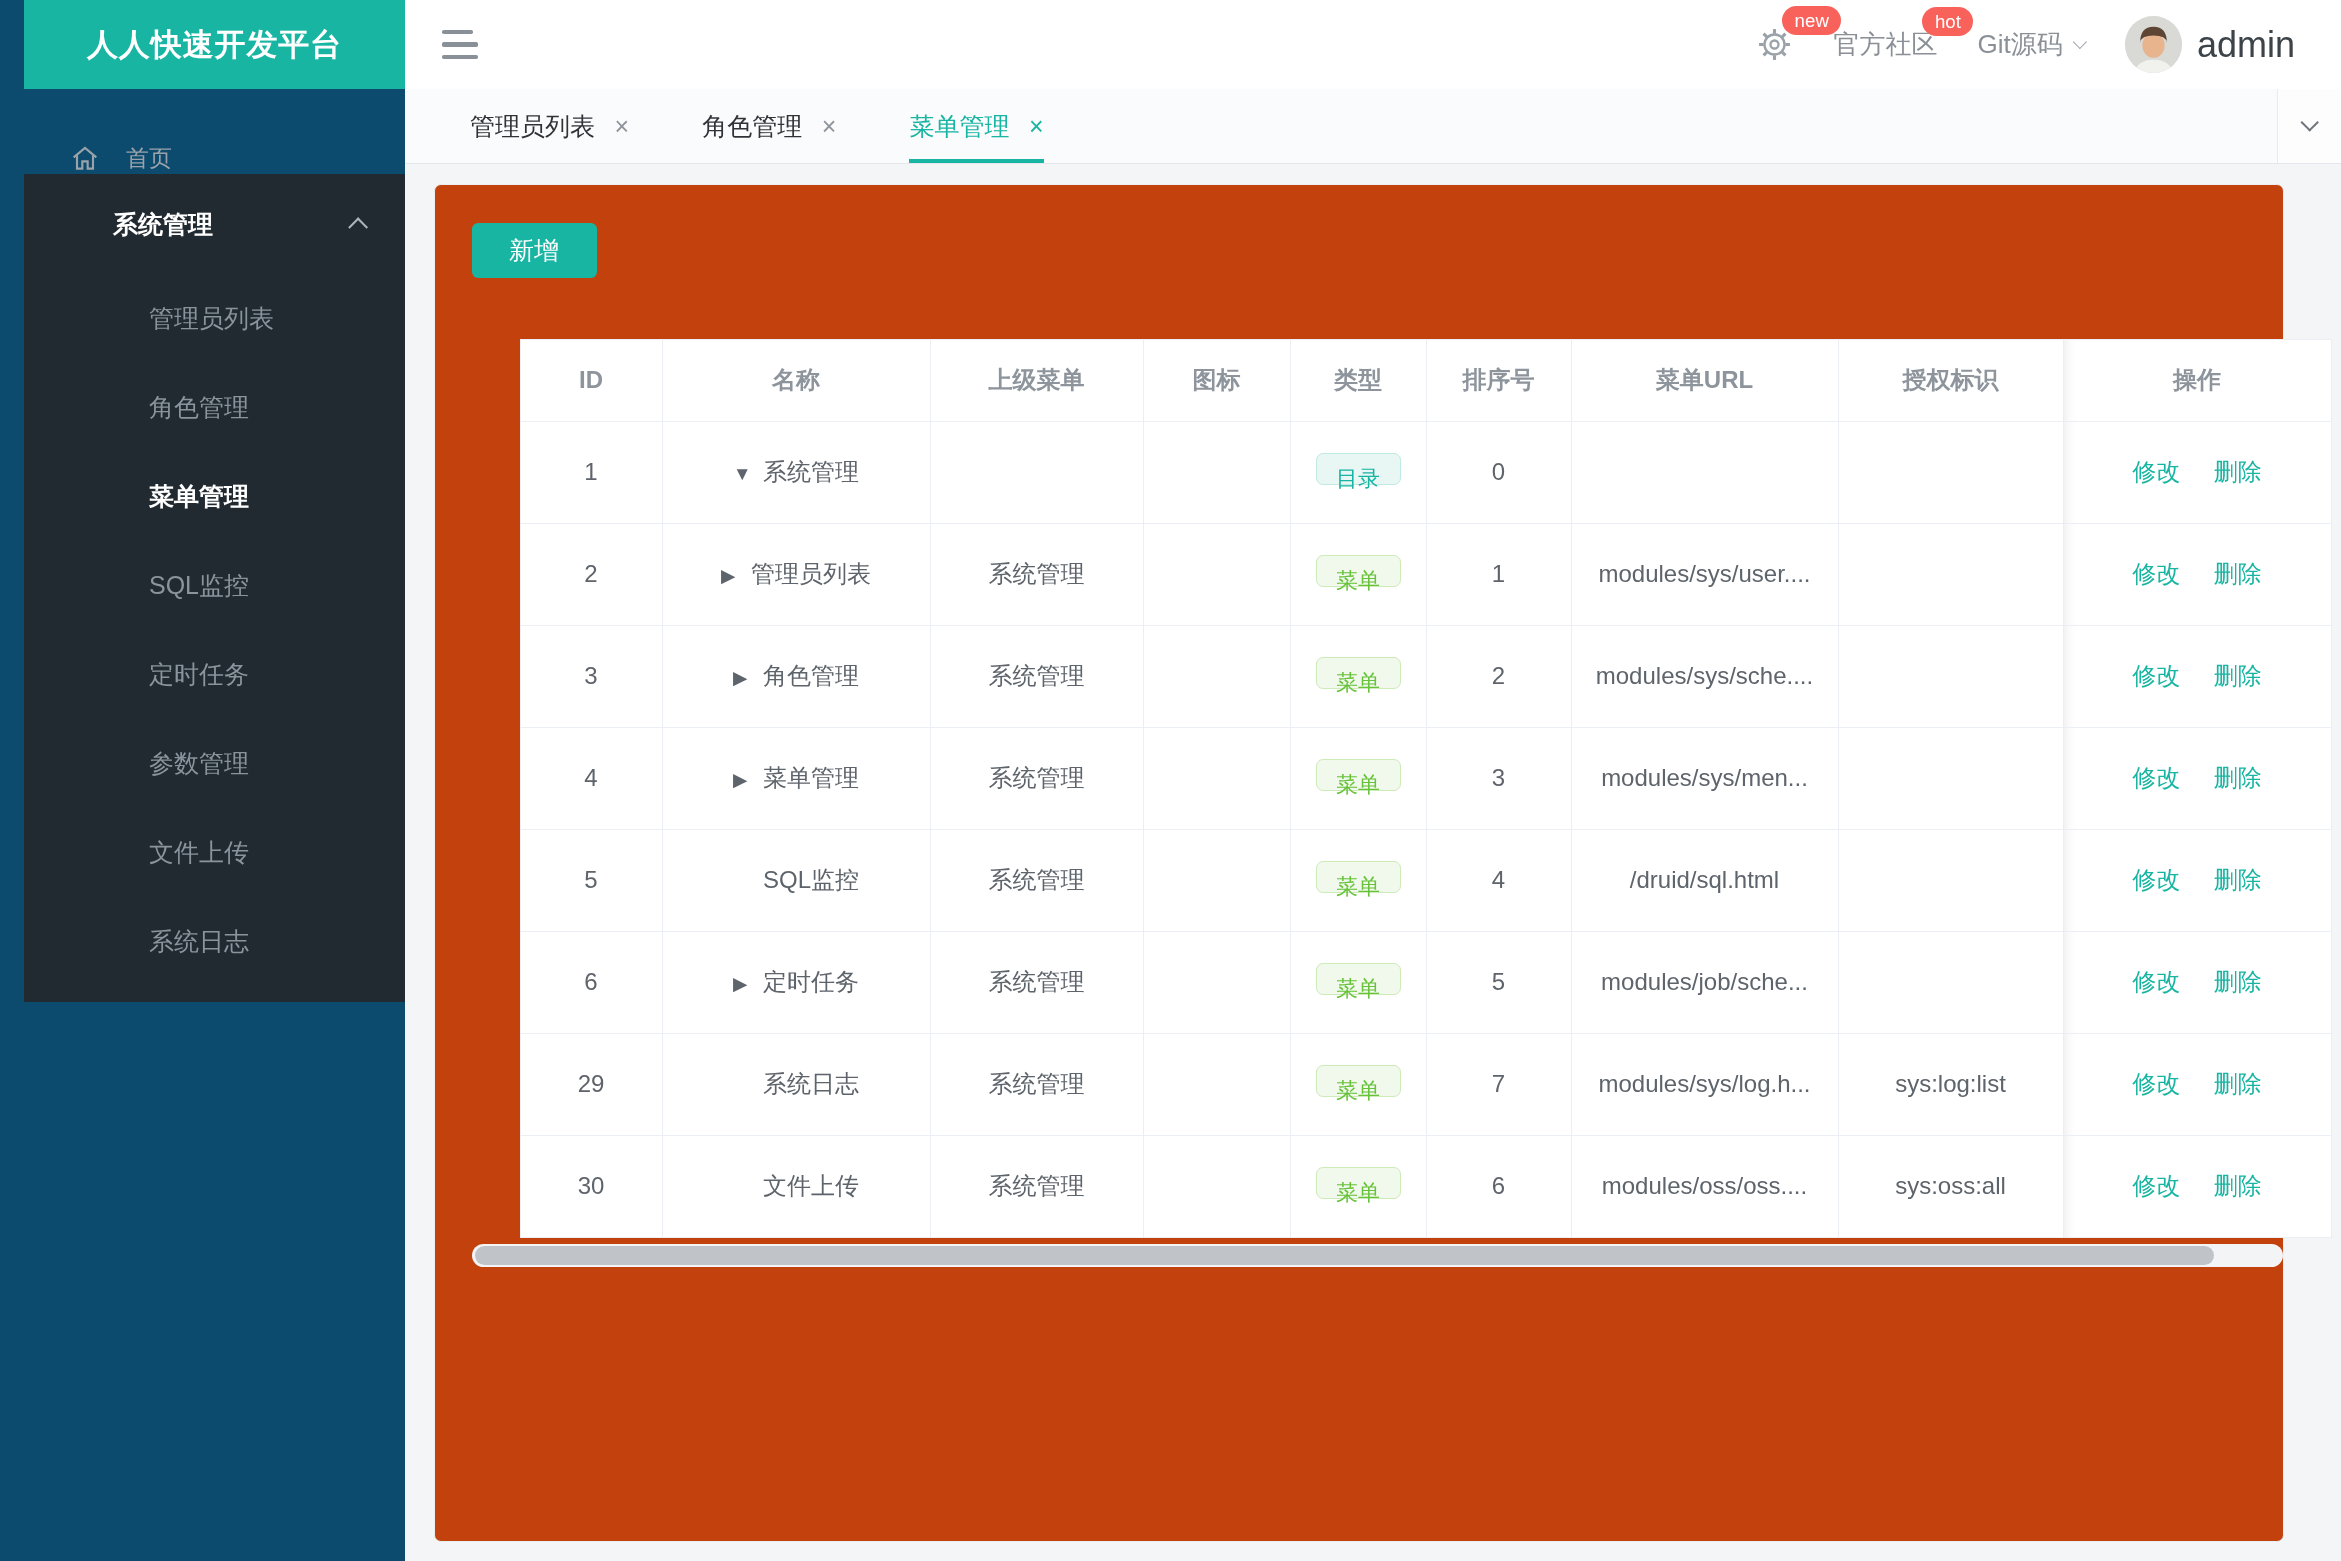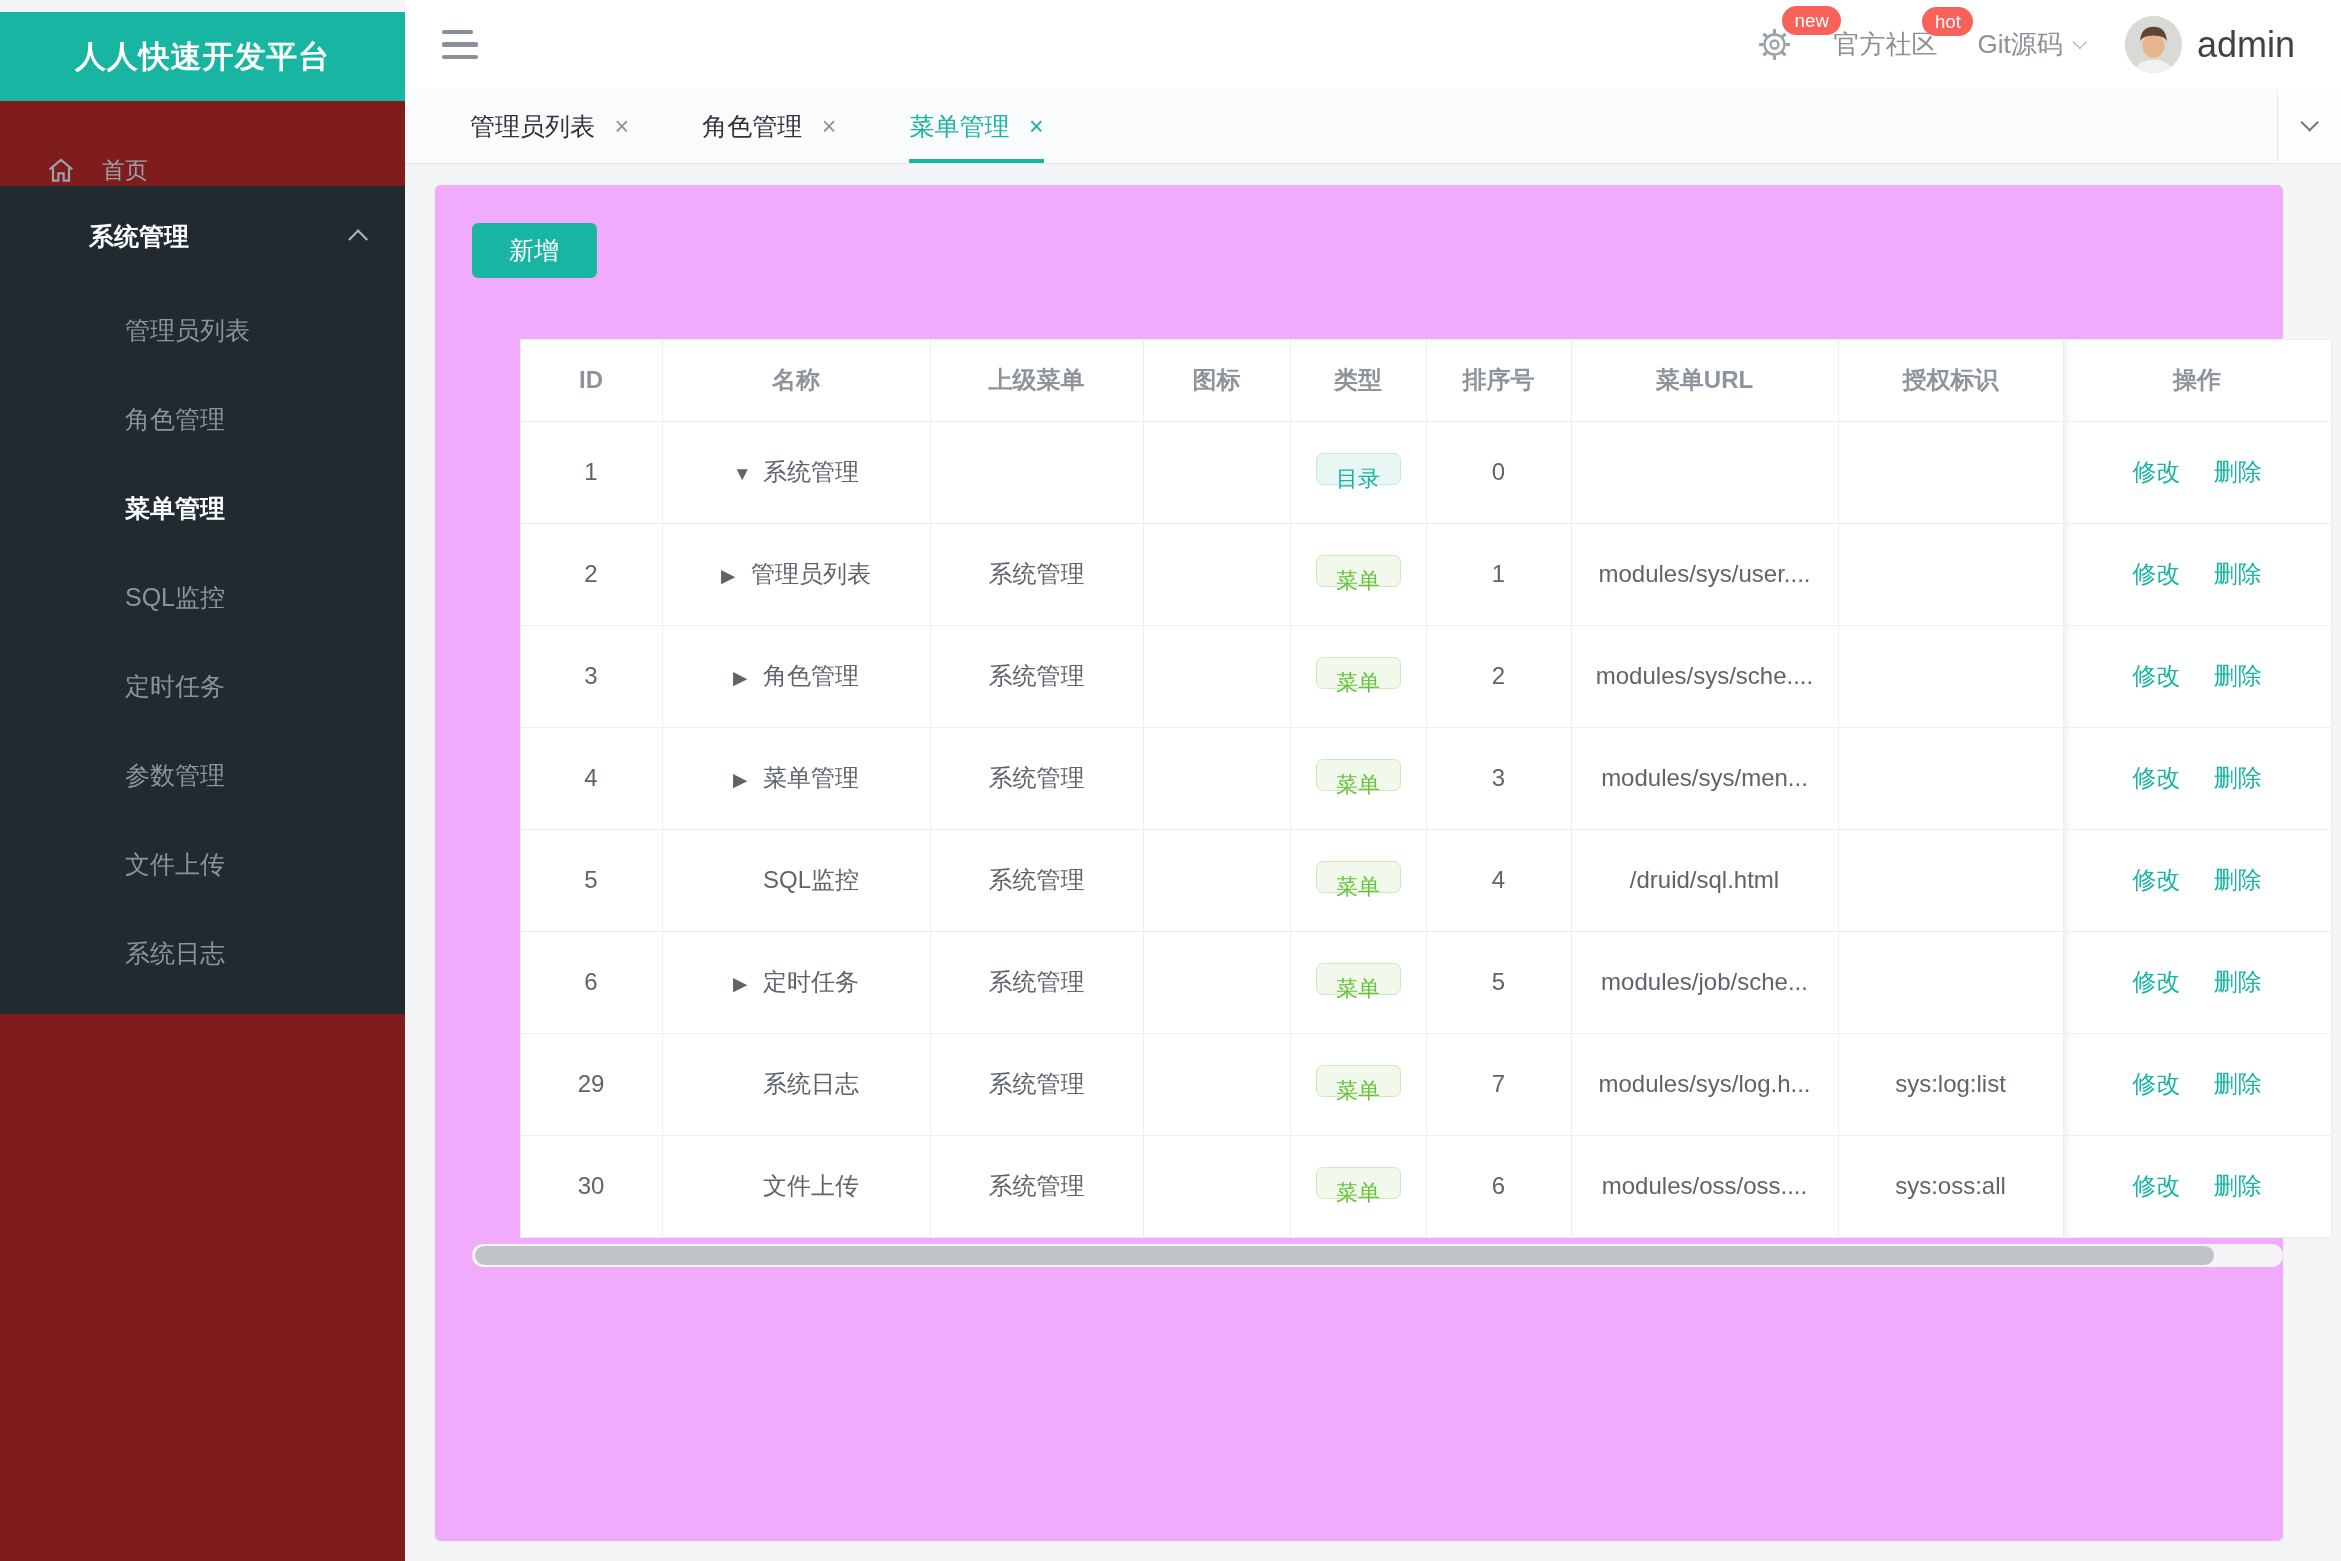--- a/index.html
+++ b/index.html
@@ -1,21 +1,21 @@
 <!DOCTYPE html>
 <html style="font-size:14.2px"><head>
 <meta charset="utf-8">
 <style>
   * { margin:0; padding:0; box-sizing:border-box; }
   html,body { width:2342px; height:1562px; overflow:hidden;
     font-family:"Liberation Sans","DejaVu Sans",sans-serif; }
   body { background:#f3f5f7; }
 
   
-  .sidebar { position:absolute; left:0; top:12px; bottom:0; width:405px; background:#7f1d1d; }
+  .sidebar { position:absolute; left:0; top:0; bottom:0; width:405px; background:#0c4a6e;padding-left:24px; }
   .logo { height:89px; background:#18b5a2; color:#fff; display:flex; align-items:center;
     justify-content:center; font-size:31px; font-weight:bold; letter-spacing:0.9px; }
   .home-item { height:85px; display:flex; align-items:flex-end; padding-left:45px;
     color:#9aa3ab; font-size:23px; cursor:pointer; }
   .home-item .hicon { margin-right:25px; display:flex; }
   .submenu-block { background:#222a31; padding-bottom:16px; }
   .group-header { height:100px; display:flex; align-items:center; padding-left:89px;
     color:#ffffff; font-size:25px; font-weight:bold; position:relative; cursor:pointer; }
   .chev { display:inline-block; width:14.2px; height:14.2px; border-right:2.7px solid #aeb6bc;
     border-bottom:2.7px solid #aeb6bc; }
@@ -53,21 +53,21 @@
   .tab.active .close { color:#18b5a2; }
   .tab.active::after { content:""; position:absolute; left:0; right:0; bottom:0; height:3.6px;
     background:#18b5a2; }
   .tab-more { position:absolute; right:0; top:0; bottom:0; width:64px; background:#fdfdfe;
     border-left:0.9px solid #e8eaed; display:flex; align-items:center; justify-content:center;
     cursor:pointer; }
   .tab-more .chev { transform:rotate(45deg); border-color:#6d747b; width:13.4px; height:13.4px;
     margin-top:-7.1px; }
 
   .content { flex:1; background:#f3f5f7; padding:19.6px 57px 18.7px 28.5px; }
-  .card { background:#f0abfc; border:0.9px solid #ebeef2; border-radius:7.1px; height:100%;
+  .card { background:#c2410c; border:0.9px solid #ebeef2; border-radius:7.1px; height:100%;
     padding:38px 0 0 37px; }
   .btn-add { display:inline-block; background:#18b5a2; color:#fff; font-size:25px;
     border:none; border-radius:6.2px; width:125px; height:55px; cursor:pointer; }
 
   
   table.grid { border-collapse:collapse; table-layout:fixed; width:1811px; margin-top:61px;
     font-size:24px; color:#5e646b;margin-left:48px; }
   .grid th, .grid td { border:0.9px solid #ebeef5; text-align:center; vertical-align:middle;
     padding:0 5.3px; overflow:hidden; white-space:nowrap; }
   .grid th { height:82px; color:#8d949c; font-weight:bold; background:#fff; }

